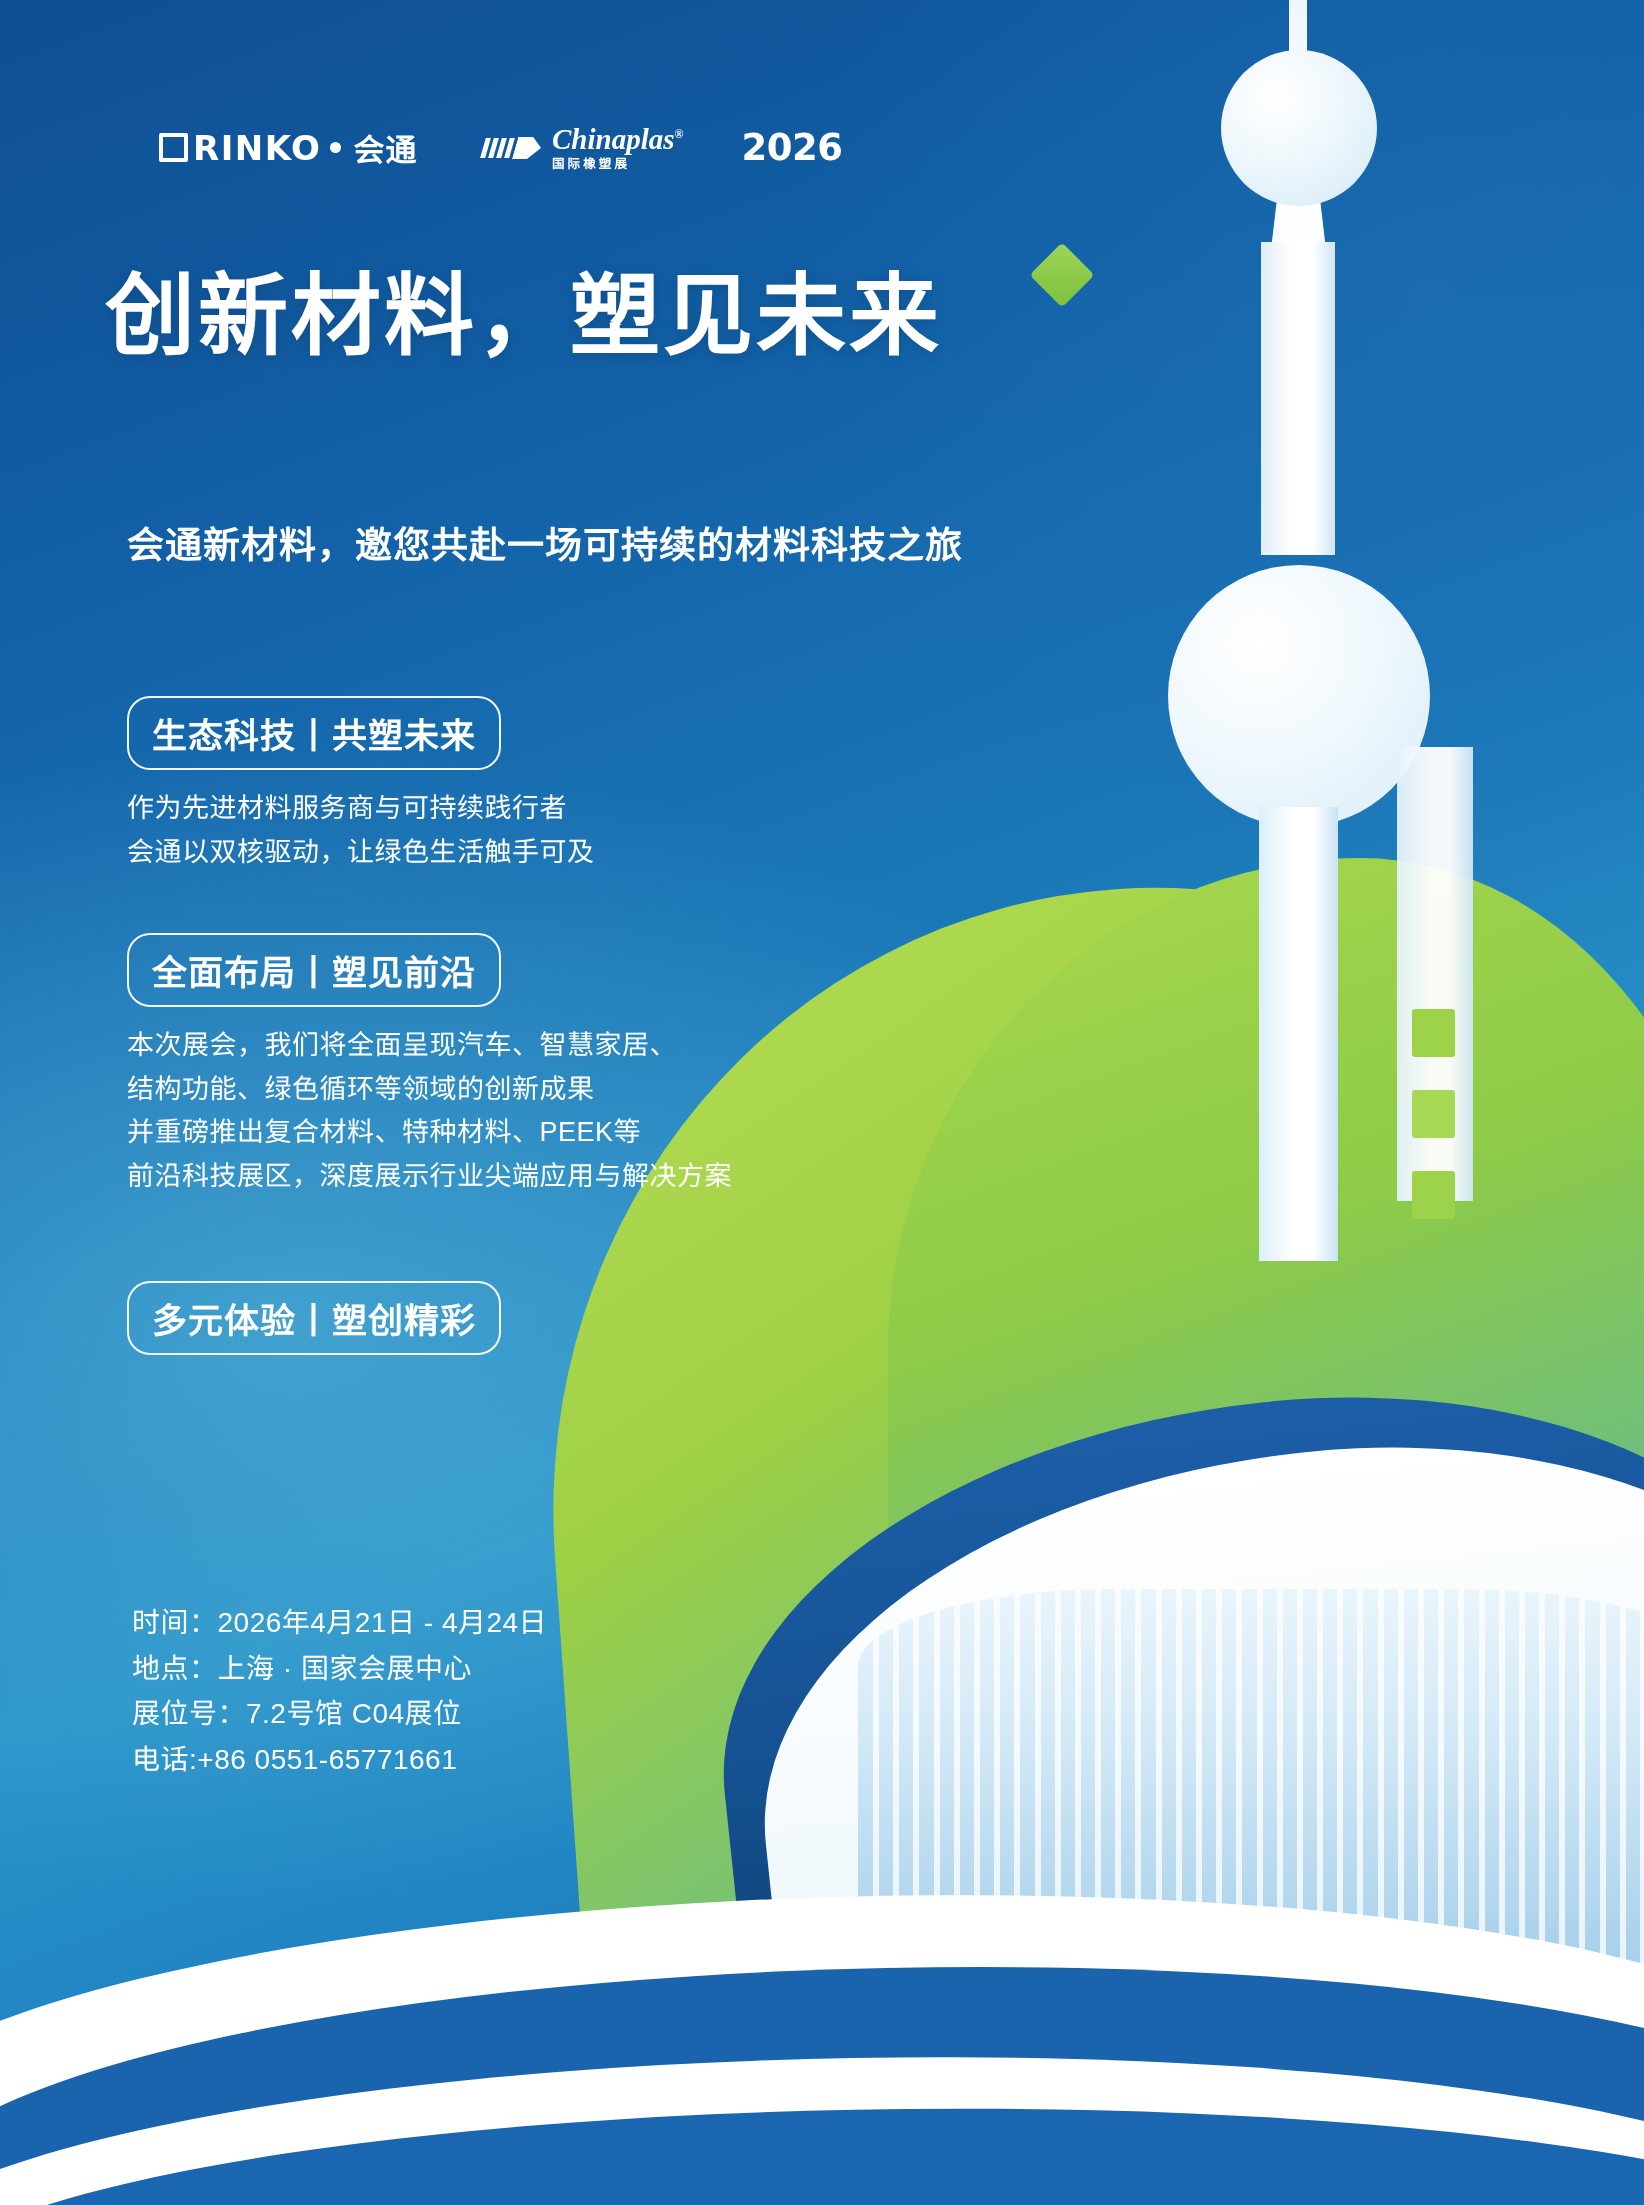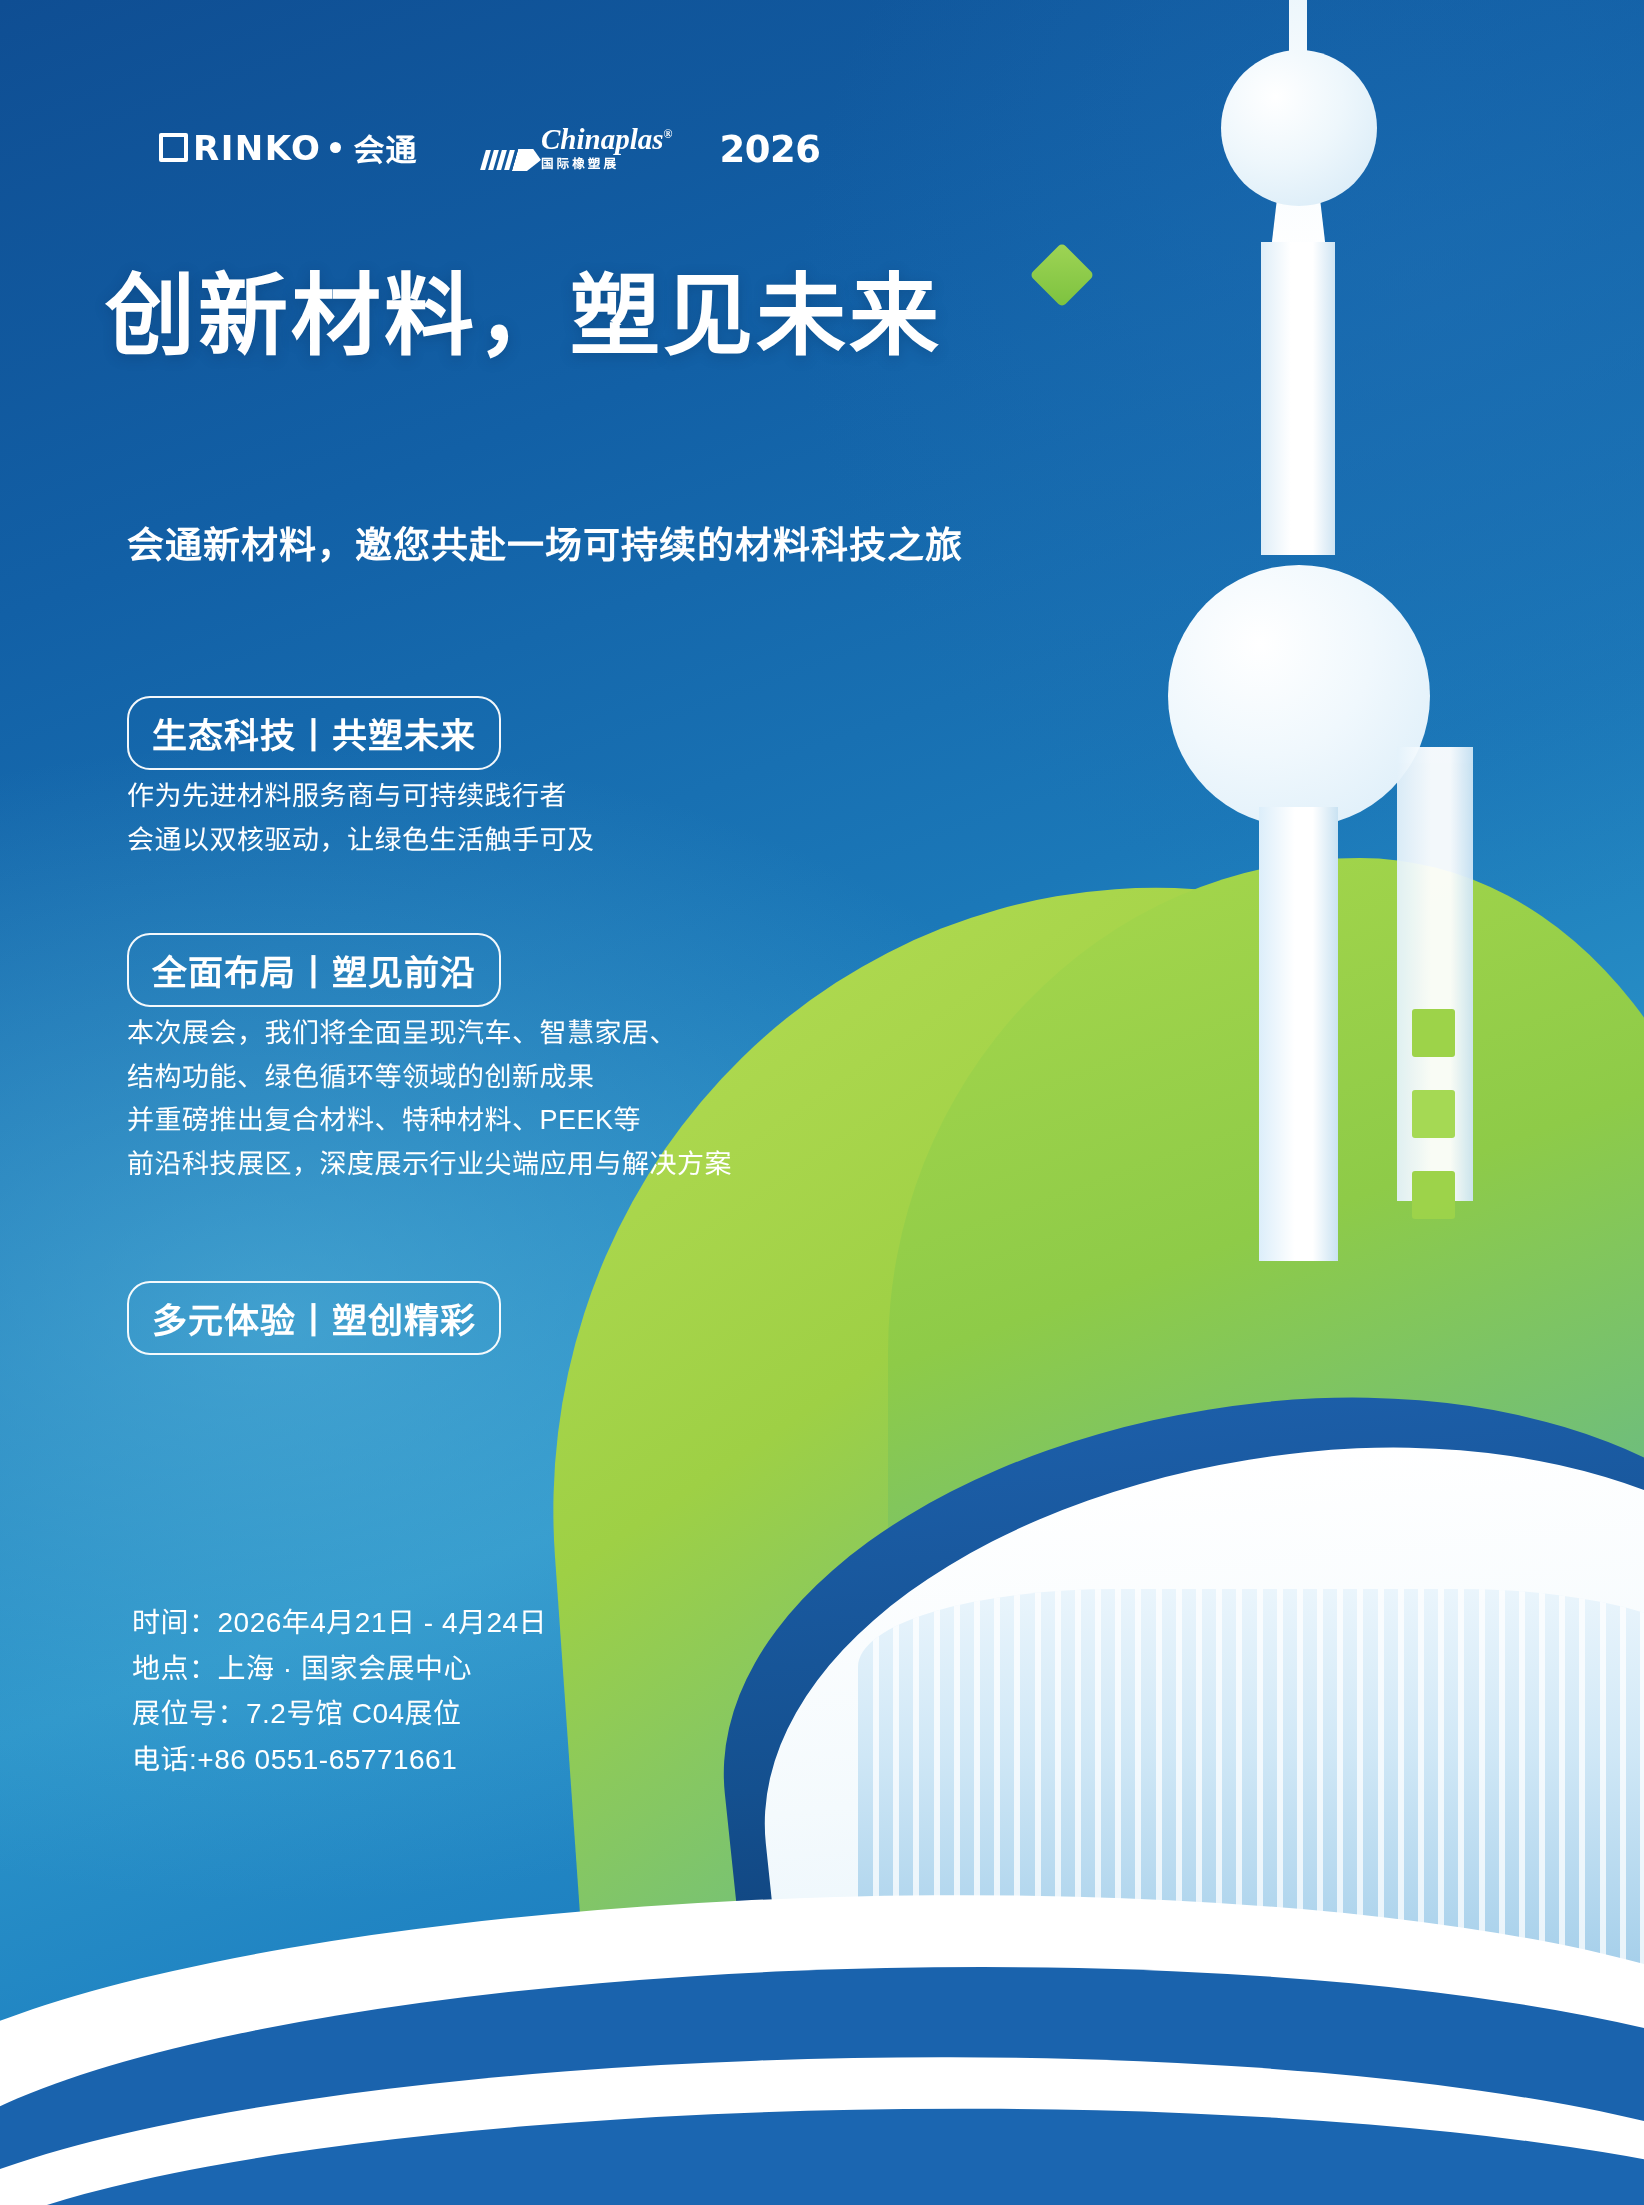--- a/index.html
+++ b/index.html
@@ -191,21 +191,21 @@
     margin-left: 3px;
   }
   .rinko-cn {
     color: #ffffff;
     font-size: 31px;
     font-weight: 700;
     letter-spacing: 1px;
   }
 
   
-  .cp { display: flex; align-items: flex-end; }
+  .cp { display: flex; align-items: center; gap: 11px; }
   .cp-mark { display: flex; align-items: center; gap: 0; }
   .cp-bars { display: flex; gap: 3.5px; align-items: center; }
   .cp-bars span {
     display: block; width: 4.5px; height: 20px; background: #ffffff;
     transform: skewX(-16deg);
   }
   .cp-d {
     width: 26px; height: 22px;
     background: #ffffff;
     margin-left: 4px;
@@ -278,21 +278,21 @@
     border: 2px solid rgba(255,255,255,0.95);
     border-radius: 23px;
     padding: 9px 23px 10px 23px;
     color: #ffffff;
     font-size: 35px;
     font-weight: 700;
     letter-spacing: 1px;
     white-space: nowrap;
   }
   .sec-body {
-    margin-top: 5px;
+    margin-top: 17px;
     color: #ffffff;
     font-size: 27px;
     font-weight: 400;
     line-height: 1.62;
     letter-spacing: 0.5px;
     white-space: nowrap;
   }
   .sec1 { top: 696px; }
   .sec2 { top: 933px; }
   .sec3 { top: 1281px; }

